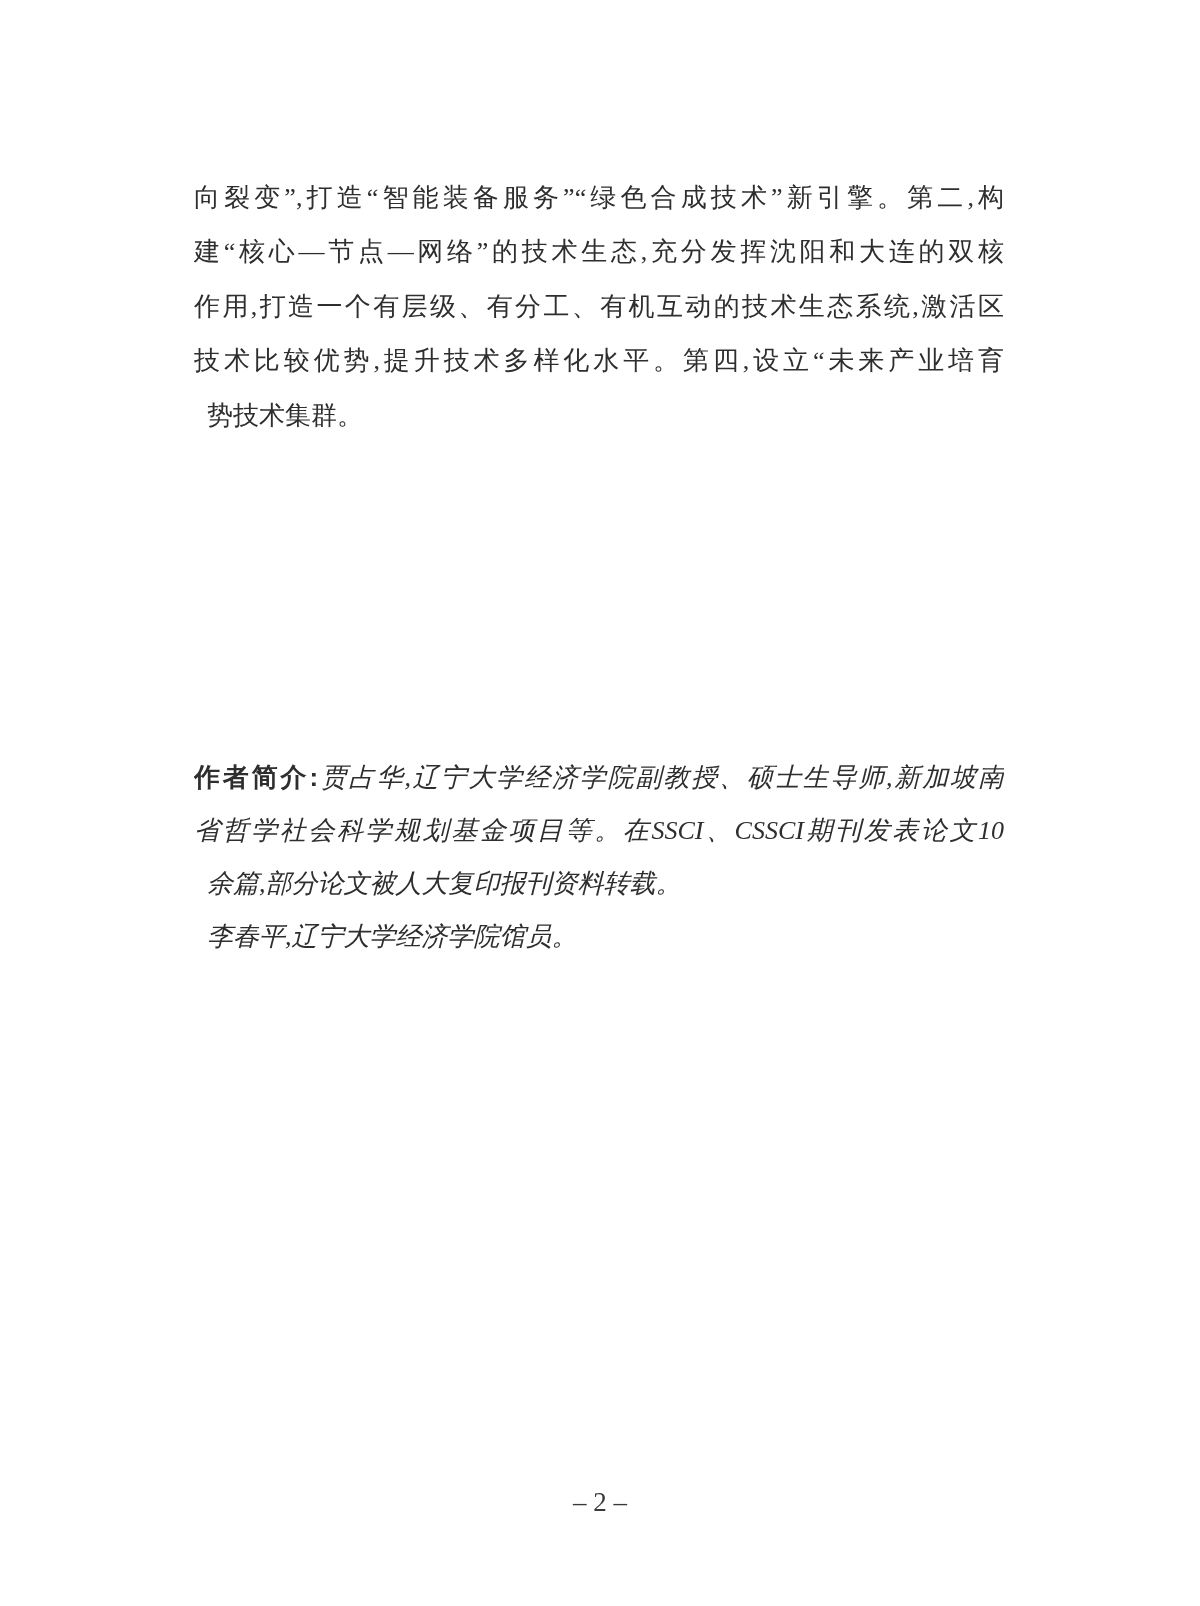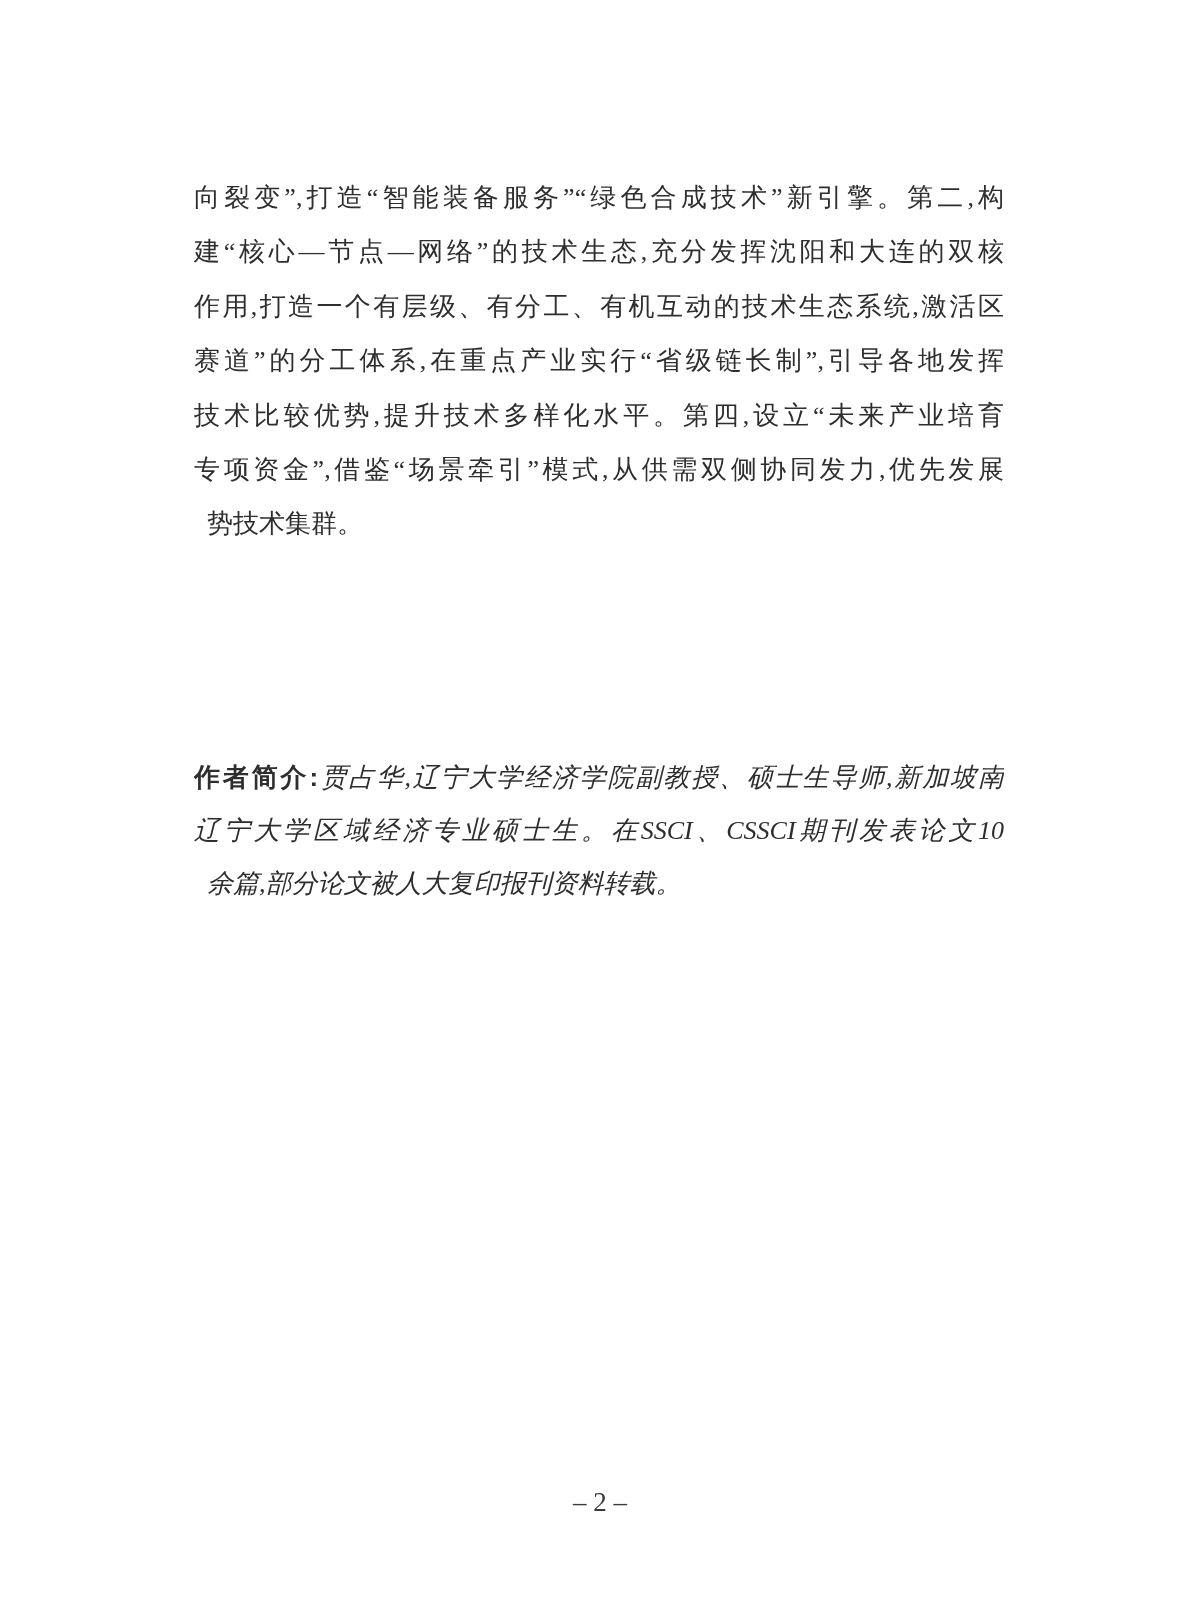--- a/index.html
+++ b/index.html
@@ -83,31 +83,30 @@
 </style>
 </head>
 <body>
 
 <div class="page">
 
   <div class="body-para">
     <div class="line">向裂变”,打造“智能装备服务”“绿色合成技术”新引擎。第二,构</div>
     <div class="line">建“核心—节点—网络”的技术生态,充分发挥沈阳和大连的双核</div>
     <div class="line">作用,打造一个有层级、有分工、有机互动的技术生态系统,激活区</div>
-    <div class="line">赛道”的分工体系,在重点产业实行“省级链长制”,引导各地发挥</div>
     <div class="line">技术比较优势,提升技术多样化水平。第四,设立“未来产业培育</div>
-    <div class="line">专项资金”,借鉴“场景牵引”模式,从供需双侧协同发力,优先发展</div>
     <div class="line last">势技术集群。</div>
   </div>
 
   <div class="bio">
     <div class="line">
       <span class="bio-label">作者简介:</span><span>贾占华,辽宁大学经济学院副教授、硕士生导师,新加坡南</span>
     </div>
-    <div class="line">辽宁大学区域经济专业硕士生。在SSCI、CSSCI期刊发表论文10</div>
+    <div class="line">省哲学社会科学规划基金项目等。在SSCI、CSSCI期刊发表论文10</div>
     <div class="line last">余篇,部分论文被人大复印报刊资料转载。</div>
+    <div class="line last">李春平,辽宁大学经济学院馆员。</div>
   </div>
 
   <div class="footer">
     <span>– 2 –</span>
   </div>
 
 </div>
 
 </body></html>

